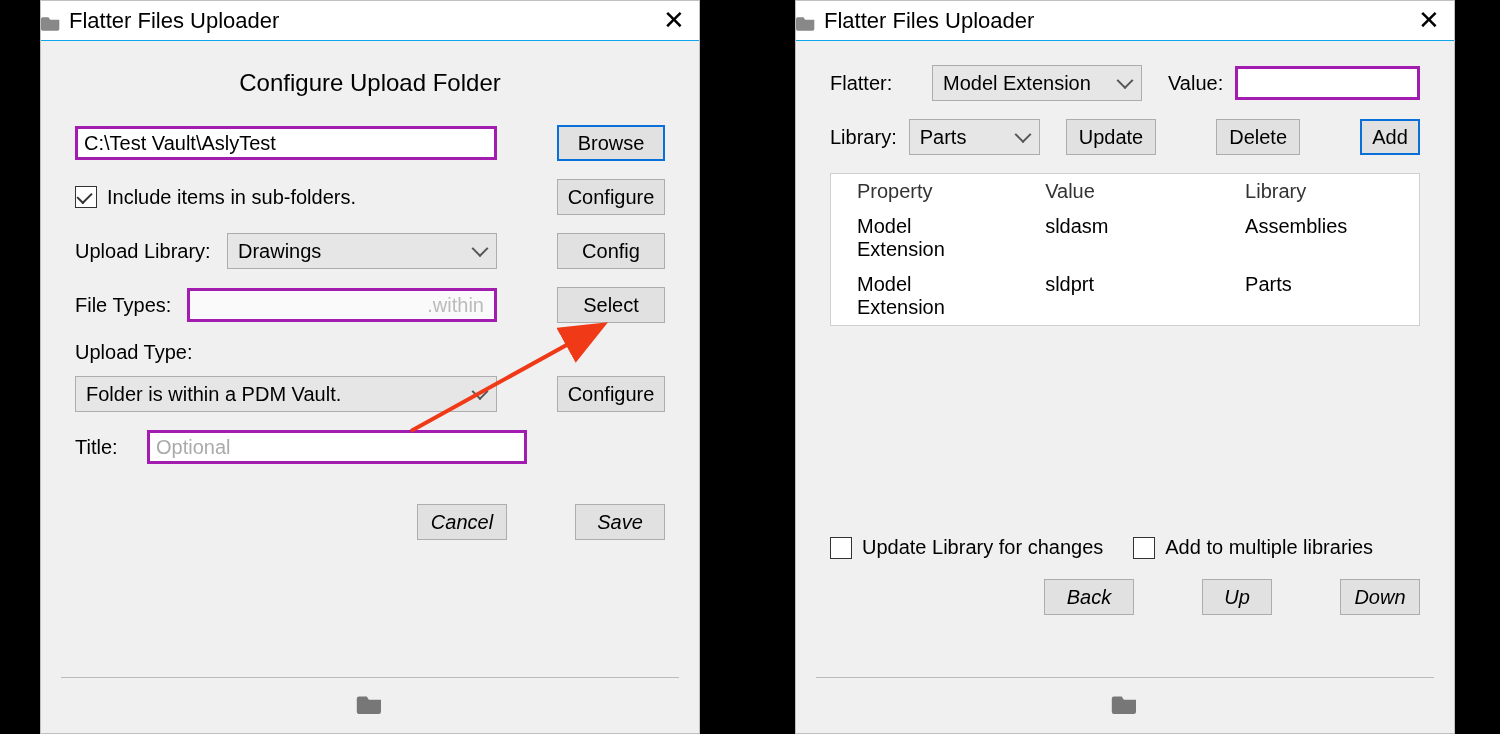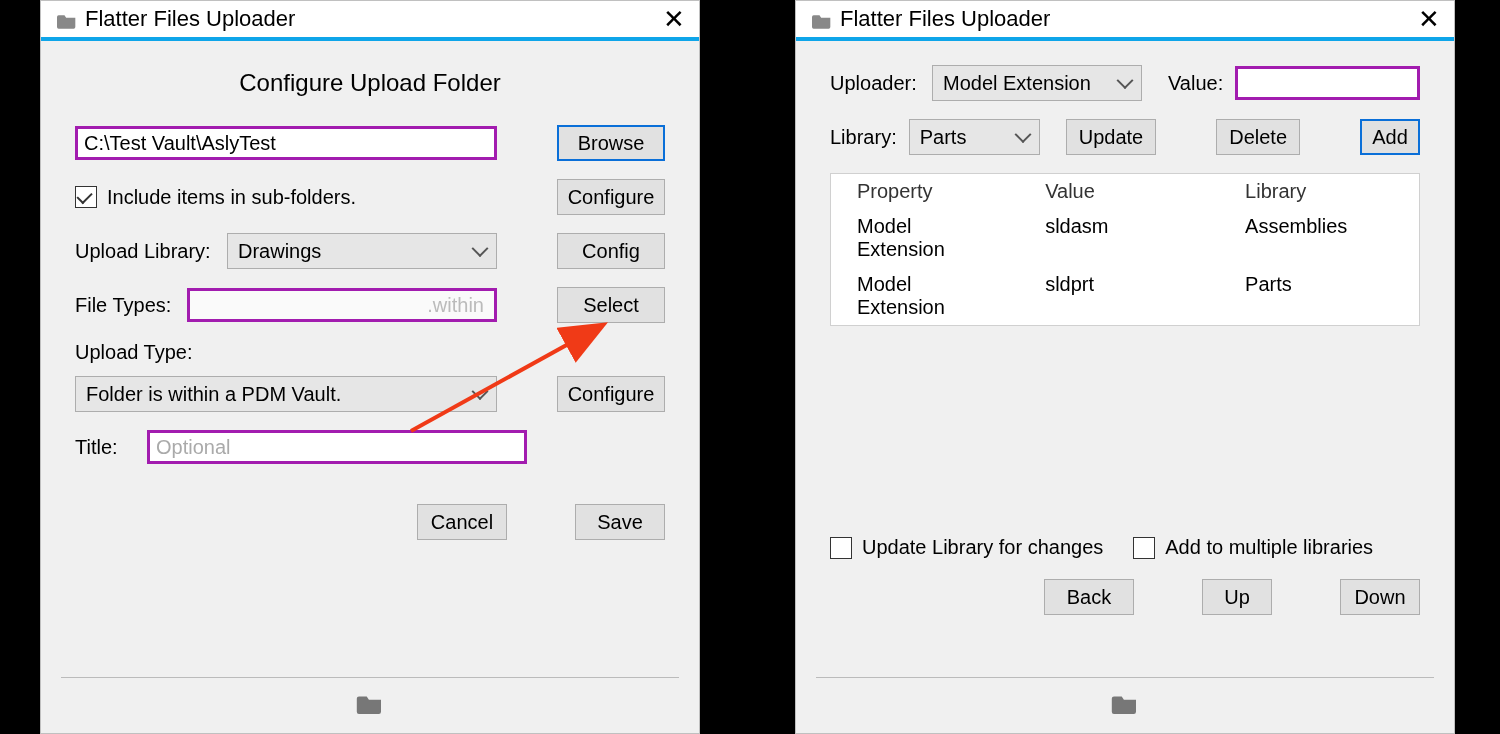--- a/index.html
+++ b/index.html
@@ -23,22 +23,22 @@
     flex-direction: column;
   }
   .win-left { left: 40px; top: 0; width: 660px; height: 734px; }
   .win-right { left: 795px; top: 0; width: 660px; height: 734px; }
 
   .titlebar {
     height: 40px;
     background: #fff;
     display: flex;
     align-items: center;
-    padding: 0 10px 0 16px;
-    border-bottom: 4px solid #0ea5e9;
+    padding: 0 10px 0 0;
+    border-bottom: 1px solid #0ea5e9;
   }
   .titlebar .folder-ico {
     width: 20px; height: 16px; margin-right: 8px;
     display: inline-block;
   }
   .titlebar .title { flex: 1; font-size: 22px; }
   .titlebar .close {
     font-size: 26px; font-weight: 300; cursor: pointer;
     width: 30px; text-align: center;
   }
@@ -97,21 +97,21 @@
 
   .table {
     background: #fff; border: 1px solid #d0d0d0; width: 100%;
     font-size: 20px;
   }
   .trow { display: flex; }
   .tcell { padding: 6px 26px; }
   .thead { color: #333; }
   .c1 { width: 32%; } .c2 { width: 34%; } .c3 { width: 34%; }
 
-  .buttons-right { display:flex; justify-content:flex-end; gap:20px; margin-top:20px;}
+  .buttons-right { display:flex; justify-content:flex-end; gap:20px; margin-top:20px;font-style:italic;}
 
   svg.arrow { position:absolute; pointer-events:none; }
 
   .folder-svg { width:28px; height:22px; }
 </style>
 </head>
 <body>
 
 <div class="window win-left">
   <div class="titlebar">
@@ -204,21 +204,21 @@
           <path d="M2 4h7l2 3h11v11a2 2 0 0 1-2 2H2a2 2 0 0 1-2-2V6a2 2 0 0 1 2-2z" fill="#888"></path>
         </svg>
     </span>
     <span class="title">Flatter Files Uploader</span>
     <span class="close">✕</span>
   </div>
 
   <div class="body" style="padding-top:24px">
 
     <div class="row">
-      <span class="lbl" style="width:90px">Uploader:</span>
+      <span class="lbl" style="width:90px">Flatter:</span>
       <div class="sel" style="width:210px">
         <span>Model Extension</span>
       </div>
       <span class="lbl" style="margin-left:14px">Value:</span>
       <div class="txt" style="flex:1">
         <span></span>
       </div>
     </div>
 
     <div class="row">

